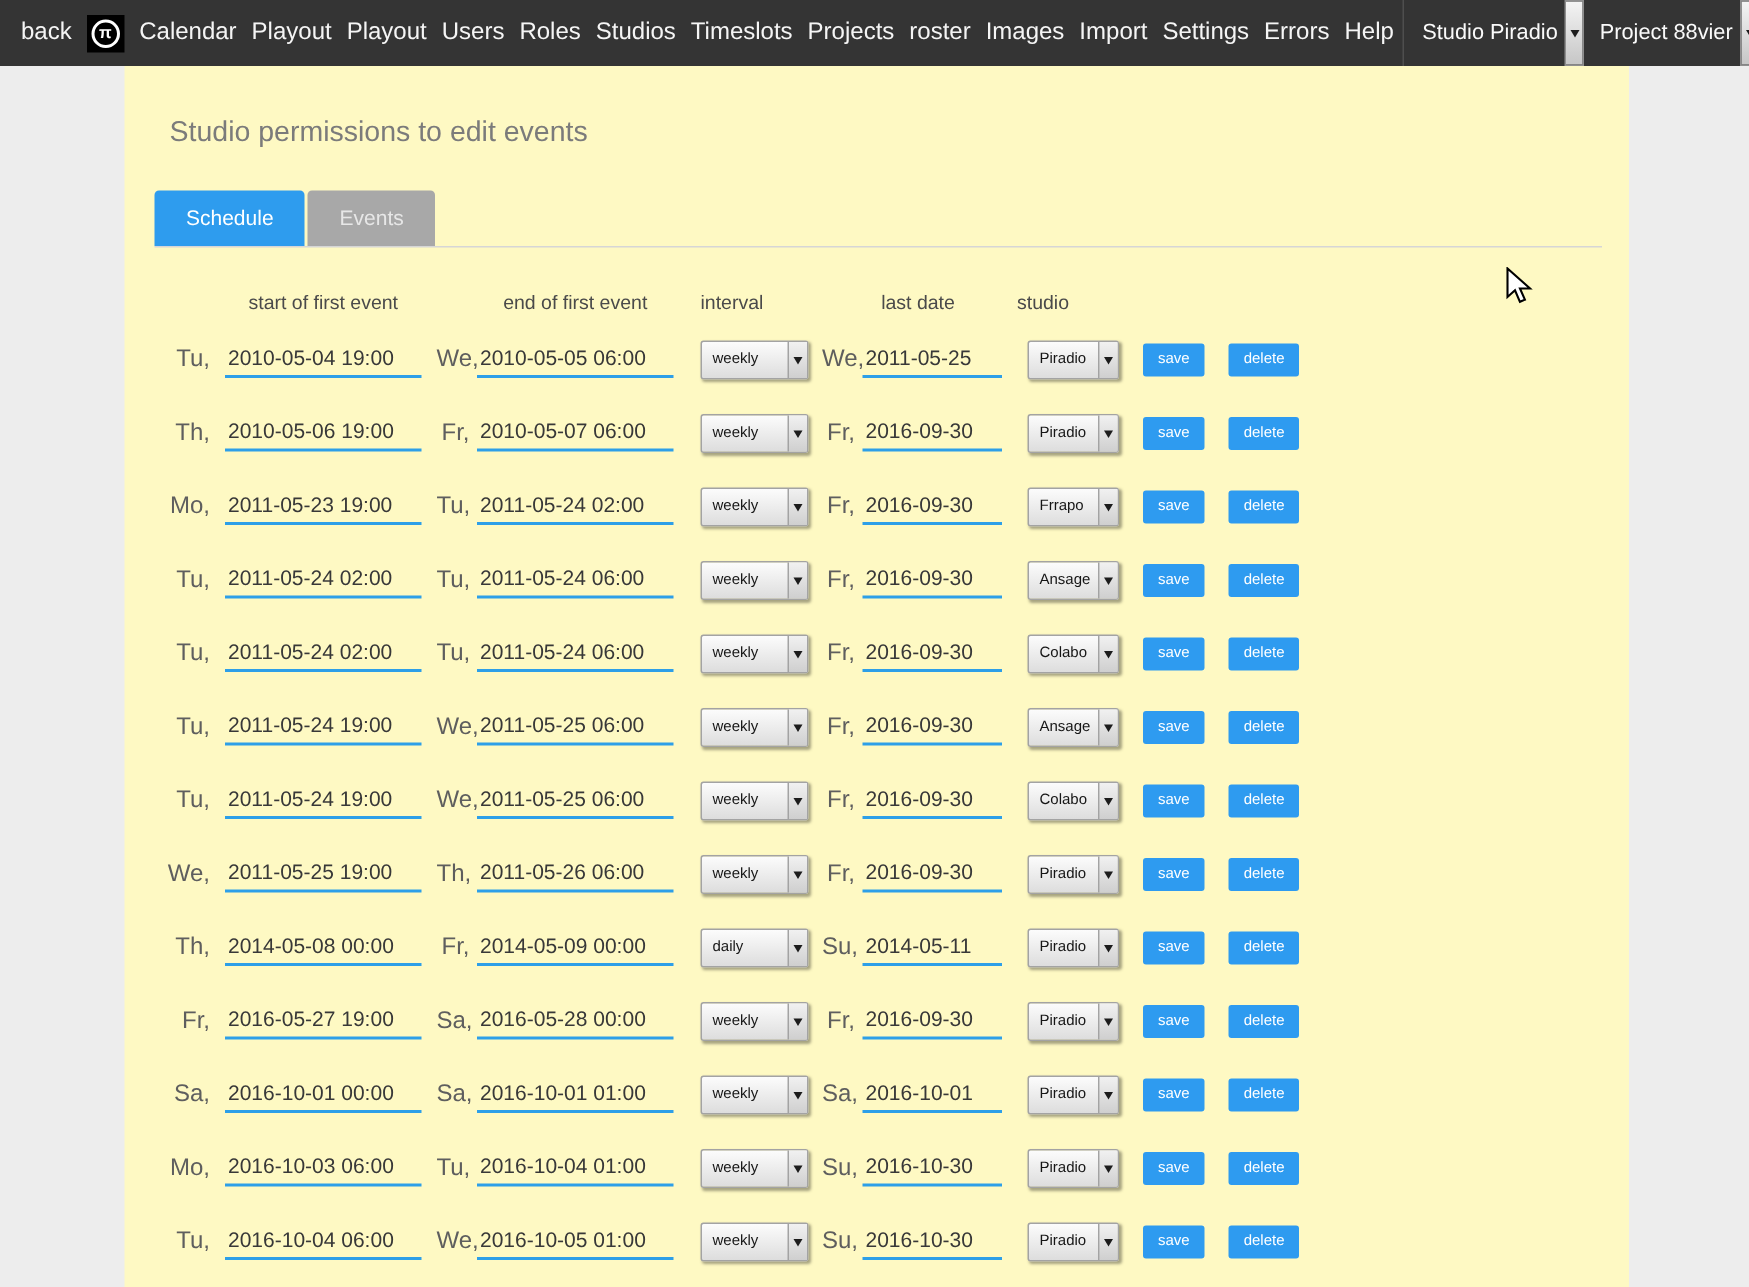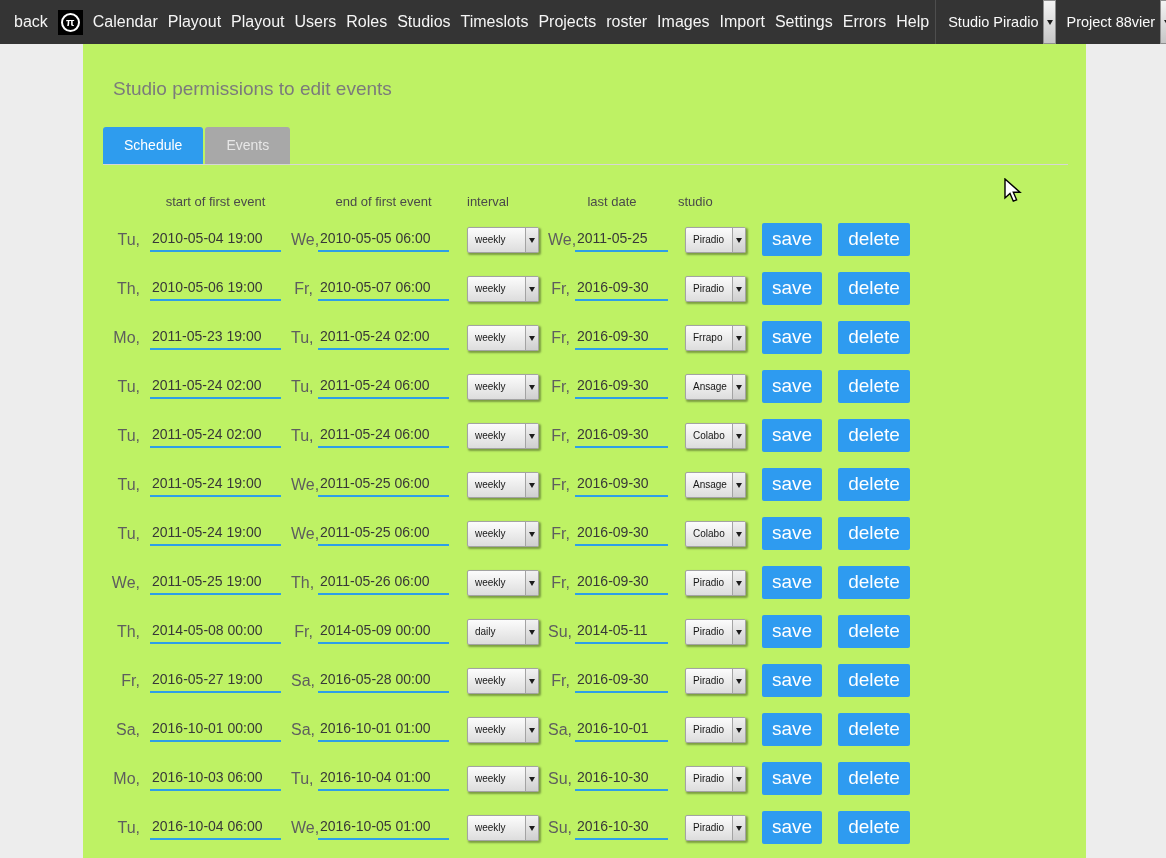--- a/index.html
+++ b/index.html
@@ -35,21 +35,21 @@
     width:13px; height:44px; border:1px solid #8F8F8F;
     background:linear-gradient(#F4F4F4,#C6C6C6);
     display:flex; align-items:center; justify-content:center;
   }
   .nav-arrow .tri { width:0; height:0; border:3px solid transparent; border-top:5px solid #1c1c1c; margin-top:4px; }
   .nav-logout { font-size:15px; margin:0 10px 0 14px; cursor:pointer; }
 
   
   .content {
     position:absolute; left:83px; top:44px; width:1003px; height:814px;
-    background:#bef264;
+    background:#fef9c3;
   }
   .page-title { padding:34px 0 0 30px; font-size:19px; color:#7B7B7B; }
 
   .tabs { display:flex; gap:2px; margin:27px 0 0 20px; }
   .tab {
     height:37px; line-height:37px; padding:0 21px; font-size:14px;
     border-radius:3px 3px 0 0; cursor:pointer;
   }
   .tab.active { background:#2E9CEE; color:#FFFFFF; }
   .tab.inactive { background:#A8A8A8; color:#E7E7E7; }
@@ -89,21 +89,21 @@
     background:linear-gradient(#FCFCFC,#DDDDDD);
     box-shadow:1.5px 1.5px 2px rgba(0,0,0,0.35);
     cursor:pointer;
   }
   .fselect .txt { flex:1; display:flex; align-items:center; padding-left:7px; font-size:10px; color:#161616; white-space:nowrap; }
   .fselect .arr { width:13px; border-left:1px solid #A3A3A3; background:linear-gradient(#F1F1F1,#CFCFCF); display:flex; align-items:center; justify-content:center; }
   .fselect .arr .tri { width:0; height:0; border:3px solid transparent; border-top:5px solid #1c1c1c; margin-top:4px; }
 
   .btn {
     display:inline-block; background:#2E9BF0; color:#FFFFFF;
-    font-size:19px; padding:5px 10px 6px 10px; border:none; border-radius:2px;
+    font-size:10px; padding:5px 10px 6px 10px; border:none; border-radius:2px;
     font-family:"Liberation Sans", sans-serif; cursor:pointer;
   }
 
   .cursor { position:absolute; left:1003px; top:178px; pointer-events:none; }
 </style>
 </head>
 <body>
 
 <div class="navbar">
   <div class="nav-left">

